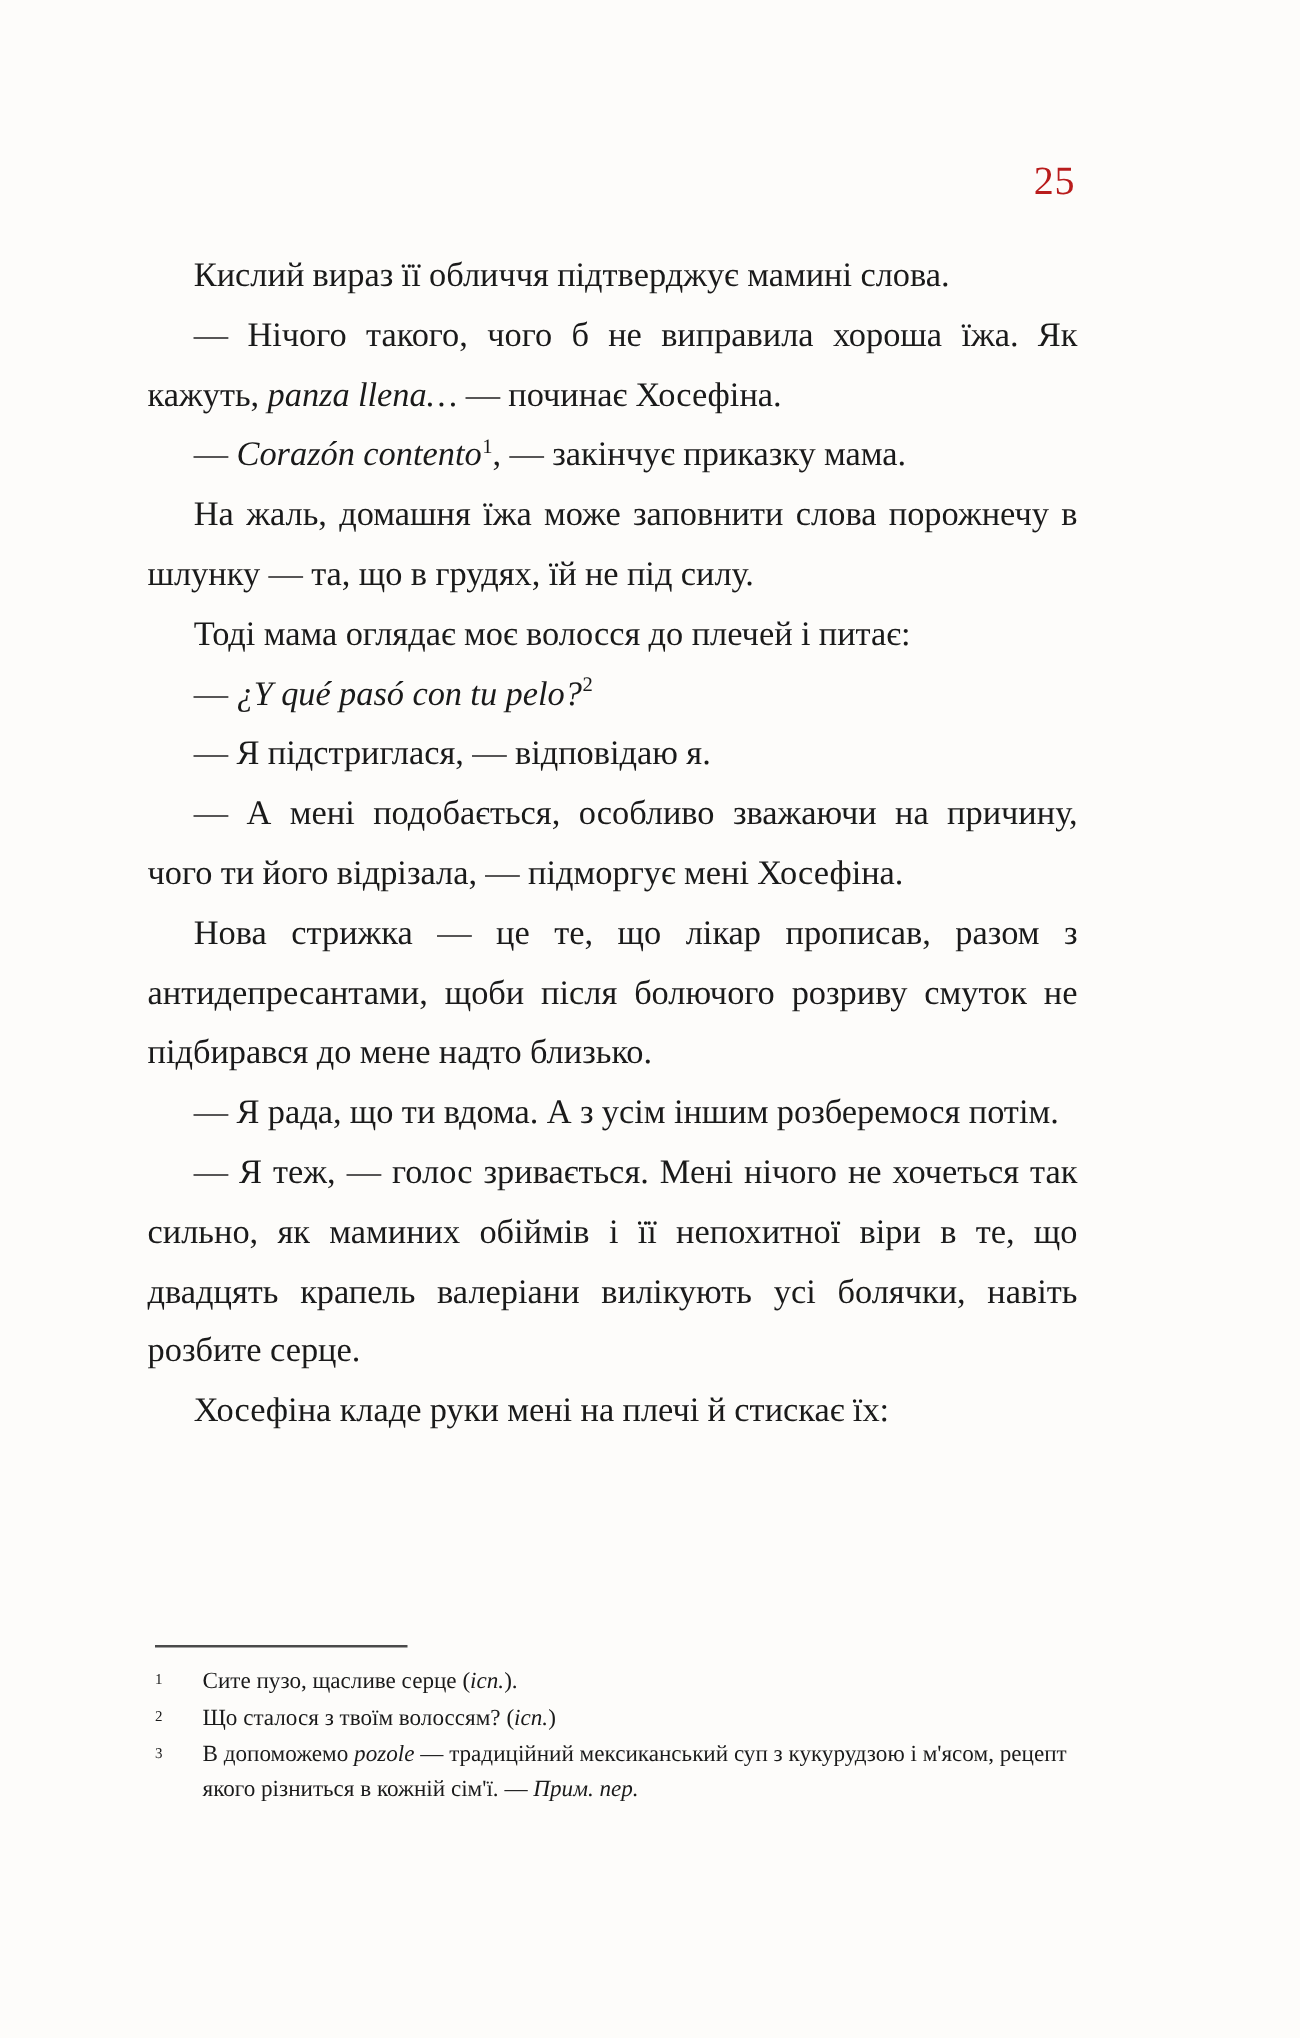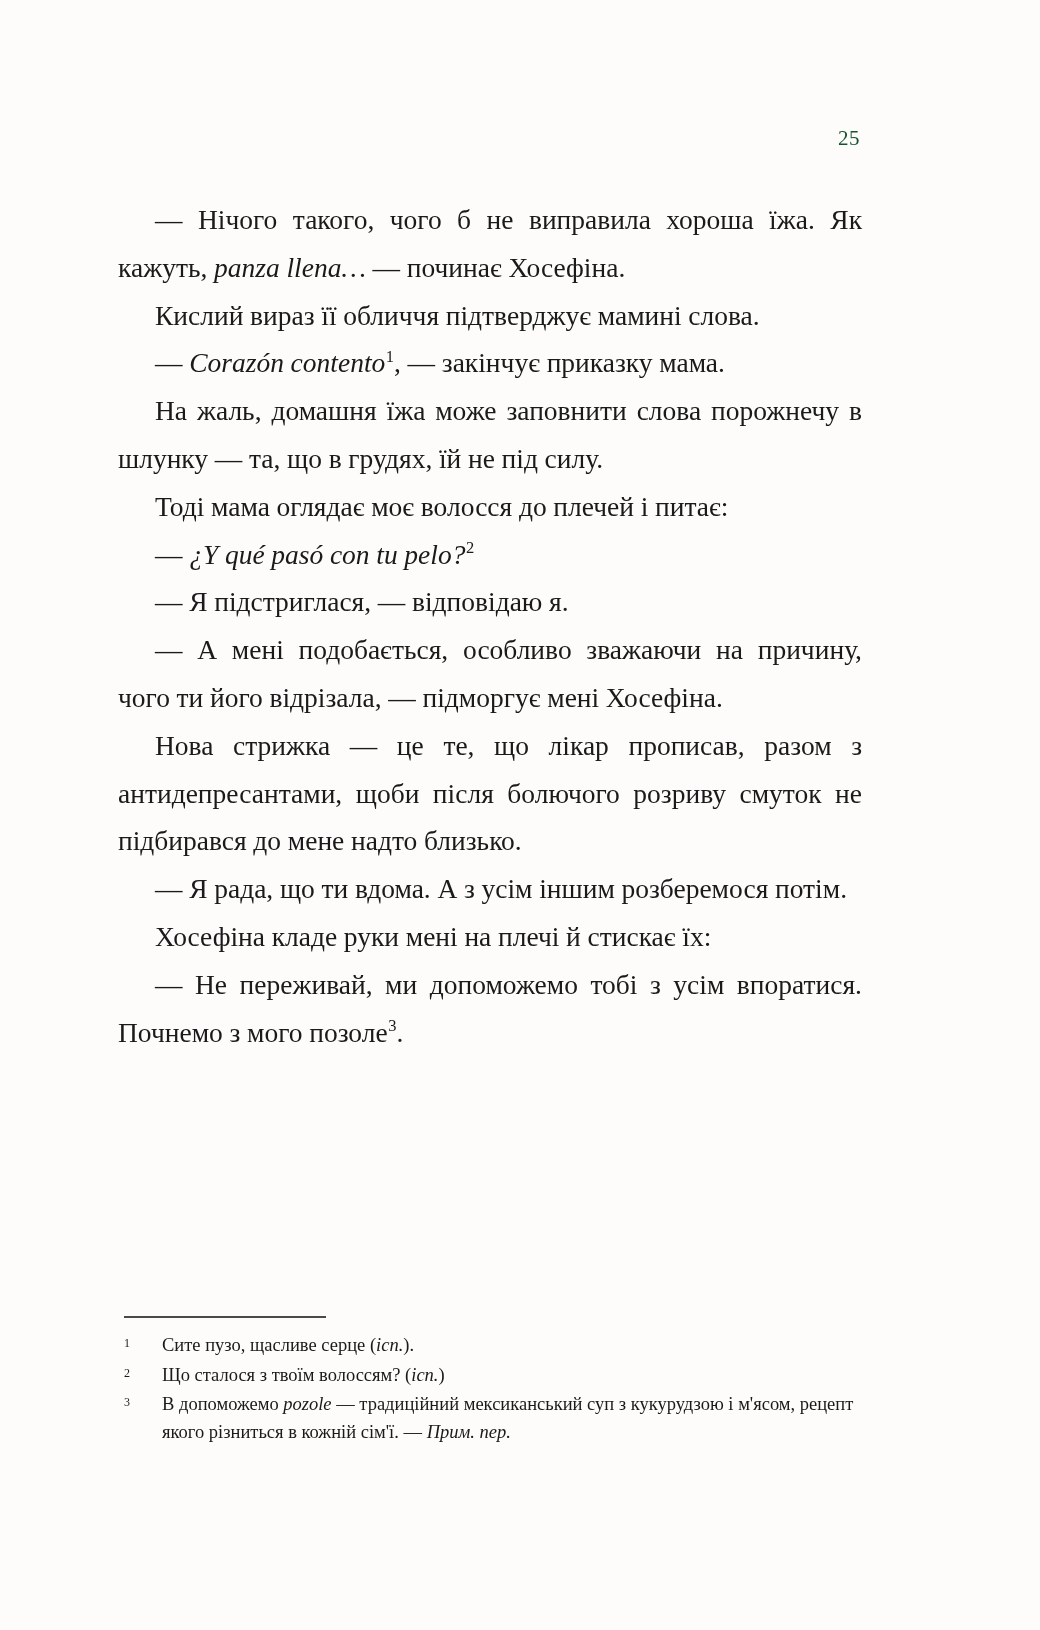--- a/index.html
+++ b/index.html
@@ -26,24 +26,24 @@
 
   
   .folio-area {
     position: absolute;
     top: 128px;
     left: 118px;
     width: 742px;
     text-align: right;
   }
   .folio {
-    font-size: 21px;
+    font-size: 32px;
     line-height: 1;
     letter-spacing: 0.5px;
-    color: #14532d;
+    color: #b91c1c;
     margin-top: 23px;
   }
 
   
   .textblock {
     position: absolute;
     top: 196px;
     left: 118px;
     width: 744px;
   }
@@ -118,47 +118,47 @@
 <body>
 
 <div class="page">
 
   <div class="folio-area">
     <span class="folio">25</span>
   </div>
 
   <div class="textblock">
 
+    <p class="para"><span>Кислий вираз її обличчя підтверджує мамині слова.</span></p>
+
     <p class="para dialogue"><span>— Нічого такого, чого б не виправила хороша їжа. Як кажуть, </span><i>panza llena…</i><span> — починає Хосефіна.</span></p>
-
-    <p class="para"><span>Кислий вираз її обличчя підтверджує мамині слова.</span></p>
 
     <p class="para dialogue"><span>— </span><i>Corazón contento</i><sup class="fnref">1</sup><span>, — закінчує приказку мама.</span></p>
 
     <p class="para"><span>На жаль, домашня їжа може заповнити слова порожнечу в шлунку — та, що в грудях, їй не під силу.</span></p>
 
     <p class="para short"><span>Тоді мама оглядає моє волосся до плечей і питає:</span></p>
 
     <p class="para dialogue short"><span>— </span><i>¿Y qué pasó con tu pelo?</i><sup class="fnref">2</sup></p>
 
     <p class="para dialogue short"><span>— Я підстриглася, — відповідаю я.</span></p>
 
 
 
     <p class="para dialogue"><span>— А мені подобається, особливо зважаючи на причину, чого ти його відрізала, — підморгує мені Хосефіна.</span></p>
 
     <p class="para"><span>Нова стрижка — це те, що лікар прописав, разом з антидепресантами, щоби після болючого розриву смуток не підбирався до мене надто близько.</span></p>
 
 
     <p class="para dialogue"><span>— Я рада, що ти вдома. А з усім іншим розберемося потім.</span></p>
 
+    <p class="para dialogue"><span>— Я теж, — голос зривається. Мені нічого не хочеться так сильно, як маминих обіймів і її непохитної віри в те, що двадцять крапель валеріани вилікують усі болячки, навіть розбите серце.</span></p>
 
     <p class="para short"><span>Хосефіна кладе руки мені на плечі й стискає їх:</span></p>
 
-    <p class="para dialogue"><span>— Не переживай, ми допоможемо тобі з усім впоратися. Почнемо з мого позоле</span><sup class="fnref">3</sup><span>.</span></p>
 
   </div>
 
   <div class="footnotes">
     <hr class="fn-rule">
     <ul class="fn-list">
 
       <li class="fn-item">
         <span class="fn-num">1</span><span>Сите пузо, щасливе серце (</span><i>ісп.</i><span>).</span>
       </li>

